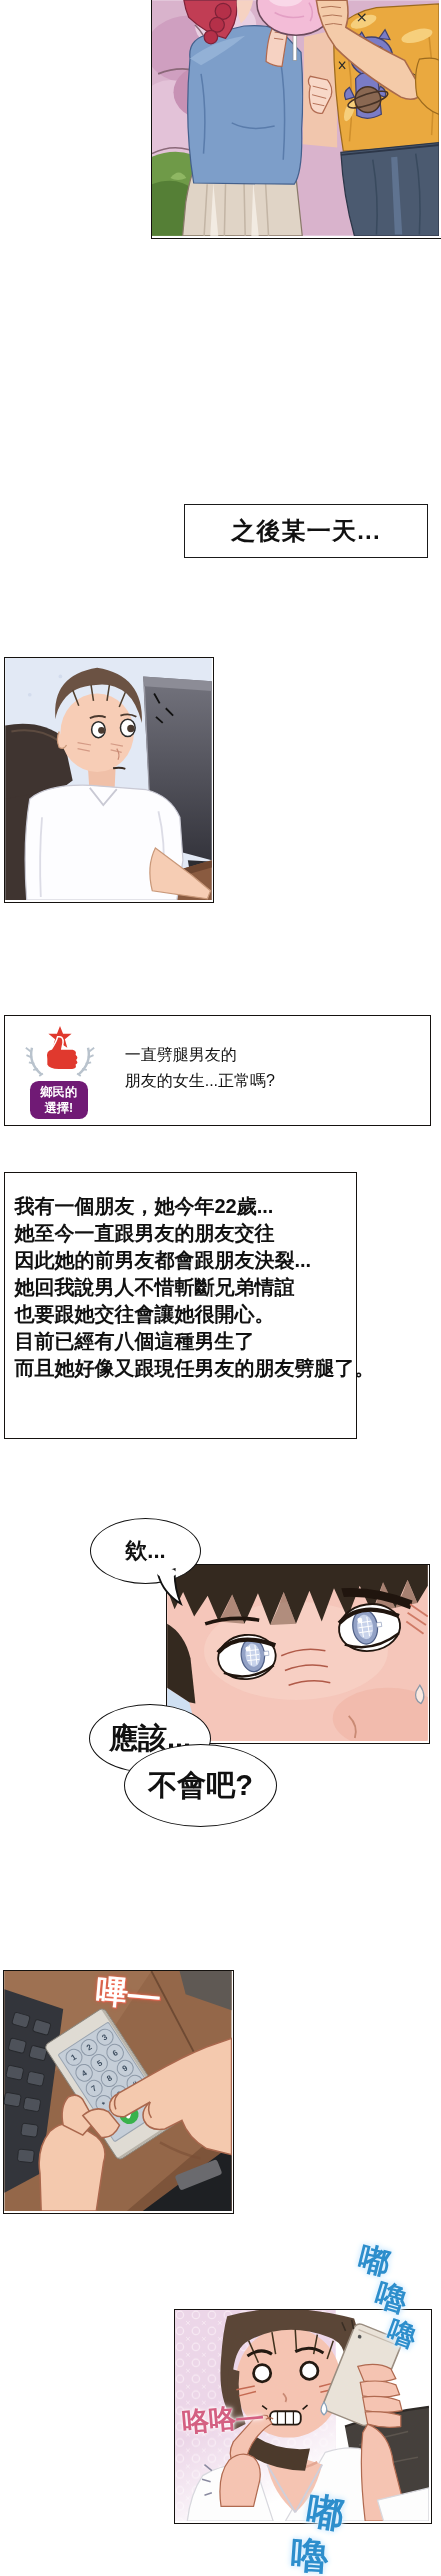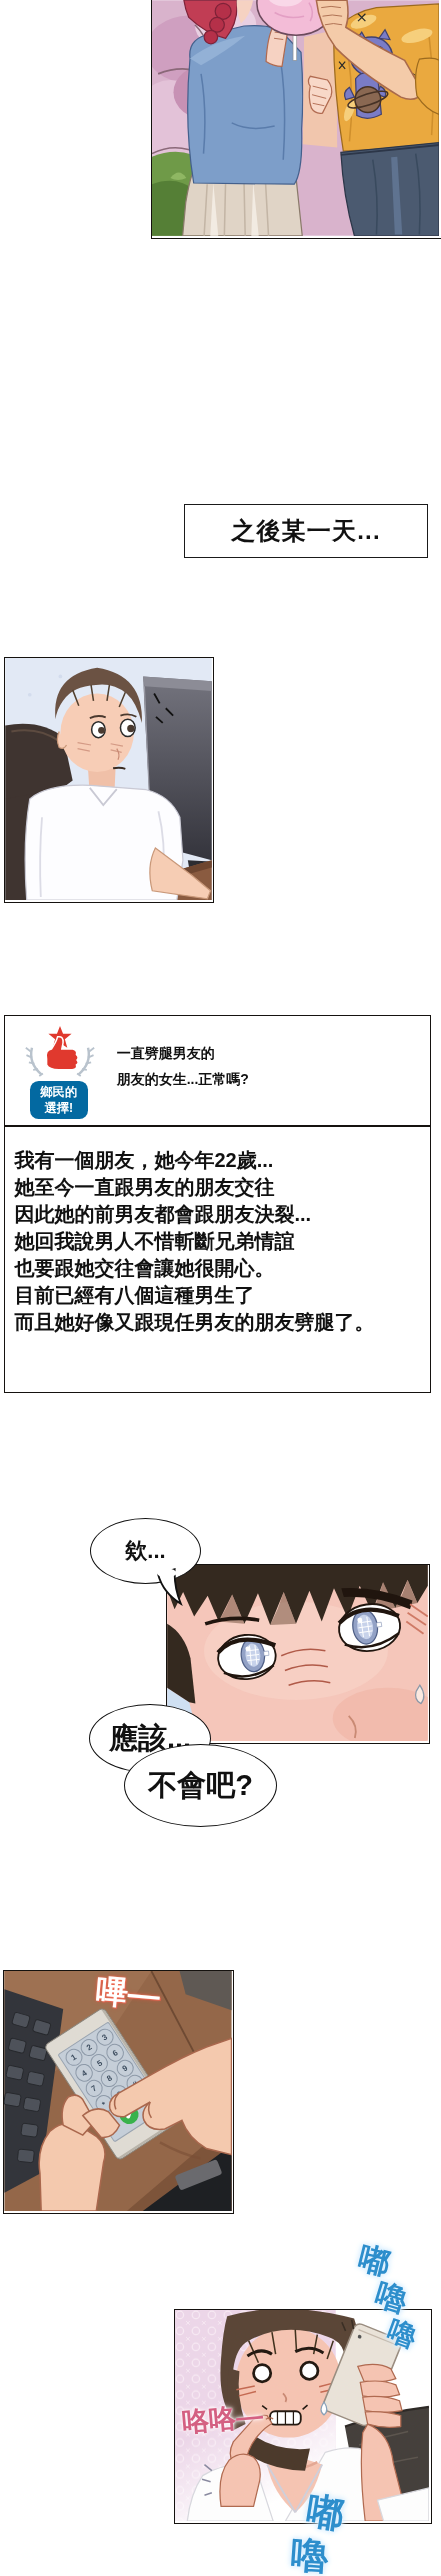--- a/index.html
+++ b/index.html
@@ -8,26 +8,26 @@
   .panel{position:absolute;background:#fff;border:1.8px solid #15120f;box-sizing:border-box;overflow:hidden;}
   .panel svg{display:block;position:absolute;left:0;top:0;}
   .cjk{font-weight:700;line-height:1;white-space:nowrap;}
   
   #caption-box{position:absolute;left:184px;top:504px;width:244px;height:54px;border:1.8px solid #1a1a1a;
                box-sizing:border-box;display:flex;align-items:center;justify-content:center;}
   #caption-box span{font-size:24px;letter-spacing:1.2px;}
   
   #card-title{position:absolute;left:3.7px;top:1015px;width:427px;height:111px;border:1.8px solid #15120f;box-sizing:border-box;}
   #badge{position:absolute;left:18.4px;top:4.9px;width:74px;height:98px;}
-  #badge-label{position:absolute;left:6.7px;top:60px;width:58px;height:38px;background:#0369a1;border-radius:8.6px;
+  #badge-label{position:absolute;left:6.7px;top:60px;width:58px;height:38px;background:#701a75;border-radius:8.6px;
                display:flex;flex-direction:column;align-items:center;justify-content:center;color:#fff;}
   #badge-label span{font-size:12.3px;font-weight:700;line-height:16px;}
-  .title-line{position:absolute;left:112px;font-size:14px;font-weight:700;}
-  
-  #card-text{position:absolute;left:3.7px;top:1126px;width:427px;height:267px;border:1.8px solid #15120f;
+  .title-line{position:absolute;left:120px;font-size:16px;font-weight:400;}
+  
+  #card-text{position:absolute;left:3.7px;top:1172px;width:353px;height:267px;border:1.8px solid #15120f;
              box-sizing:border-box;padding:19.6px 8.6px 0 9.8px;}
   #card-text div{font-size:20px;font-weight:600;line-height:27px;white-space:nowrap;}
   
   .bubble{position:absolute;background:#fff;border:1.8px solid #111;border-radius:50%;
           display:flex;align-items:center;justify-content:center;}
   #bubble-1{left:90px;top:1518px;width:109px;height:64px;z-index:6;}
   #bubble-1 span{font-size:22px;}
   #bubble-2{left:89px;top:1704px;width:120px;height:67px;z-index:5;}
   #bubble-2 span{font-size:29px;}
   #bubble-3{left:124px;top:1744px;width:151px;height:81px;z-index:6;}

